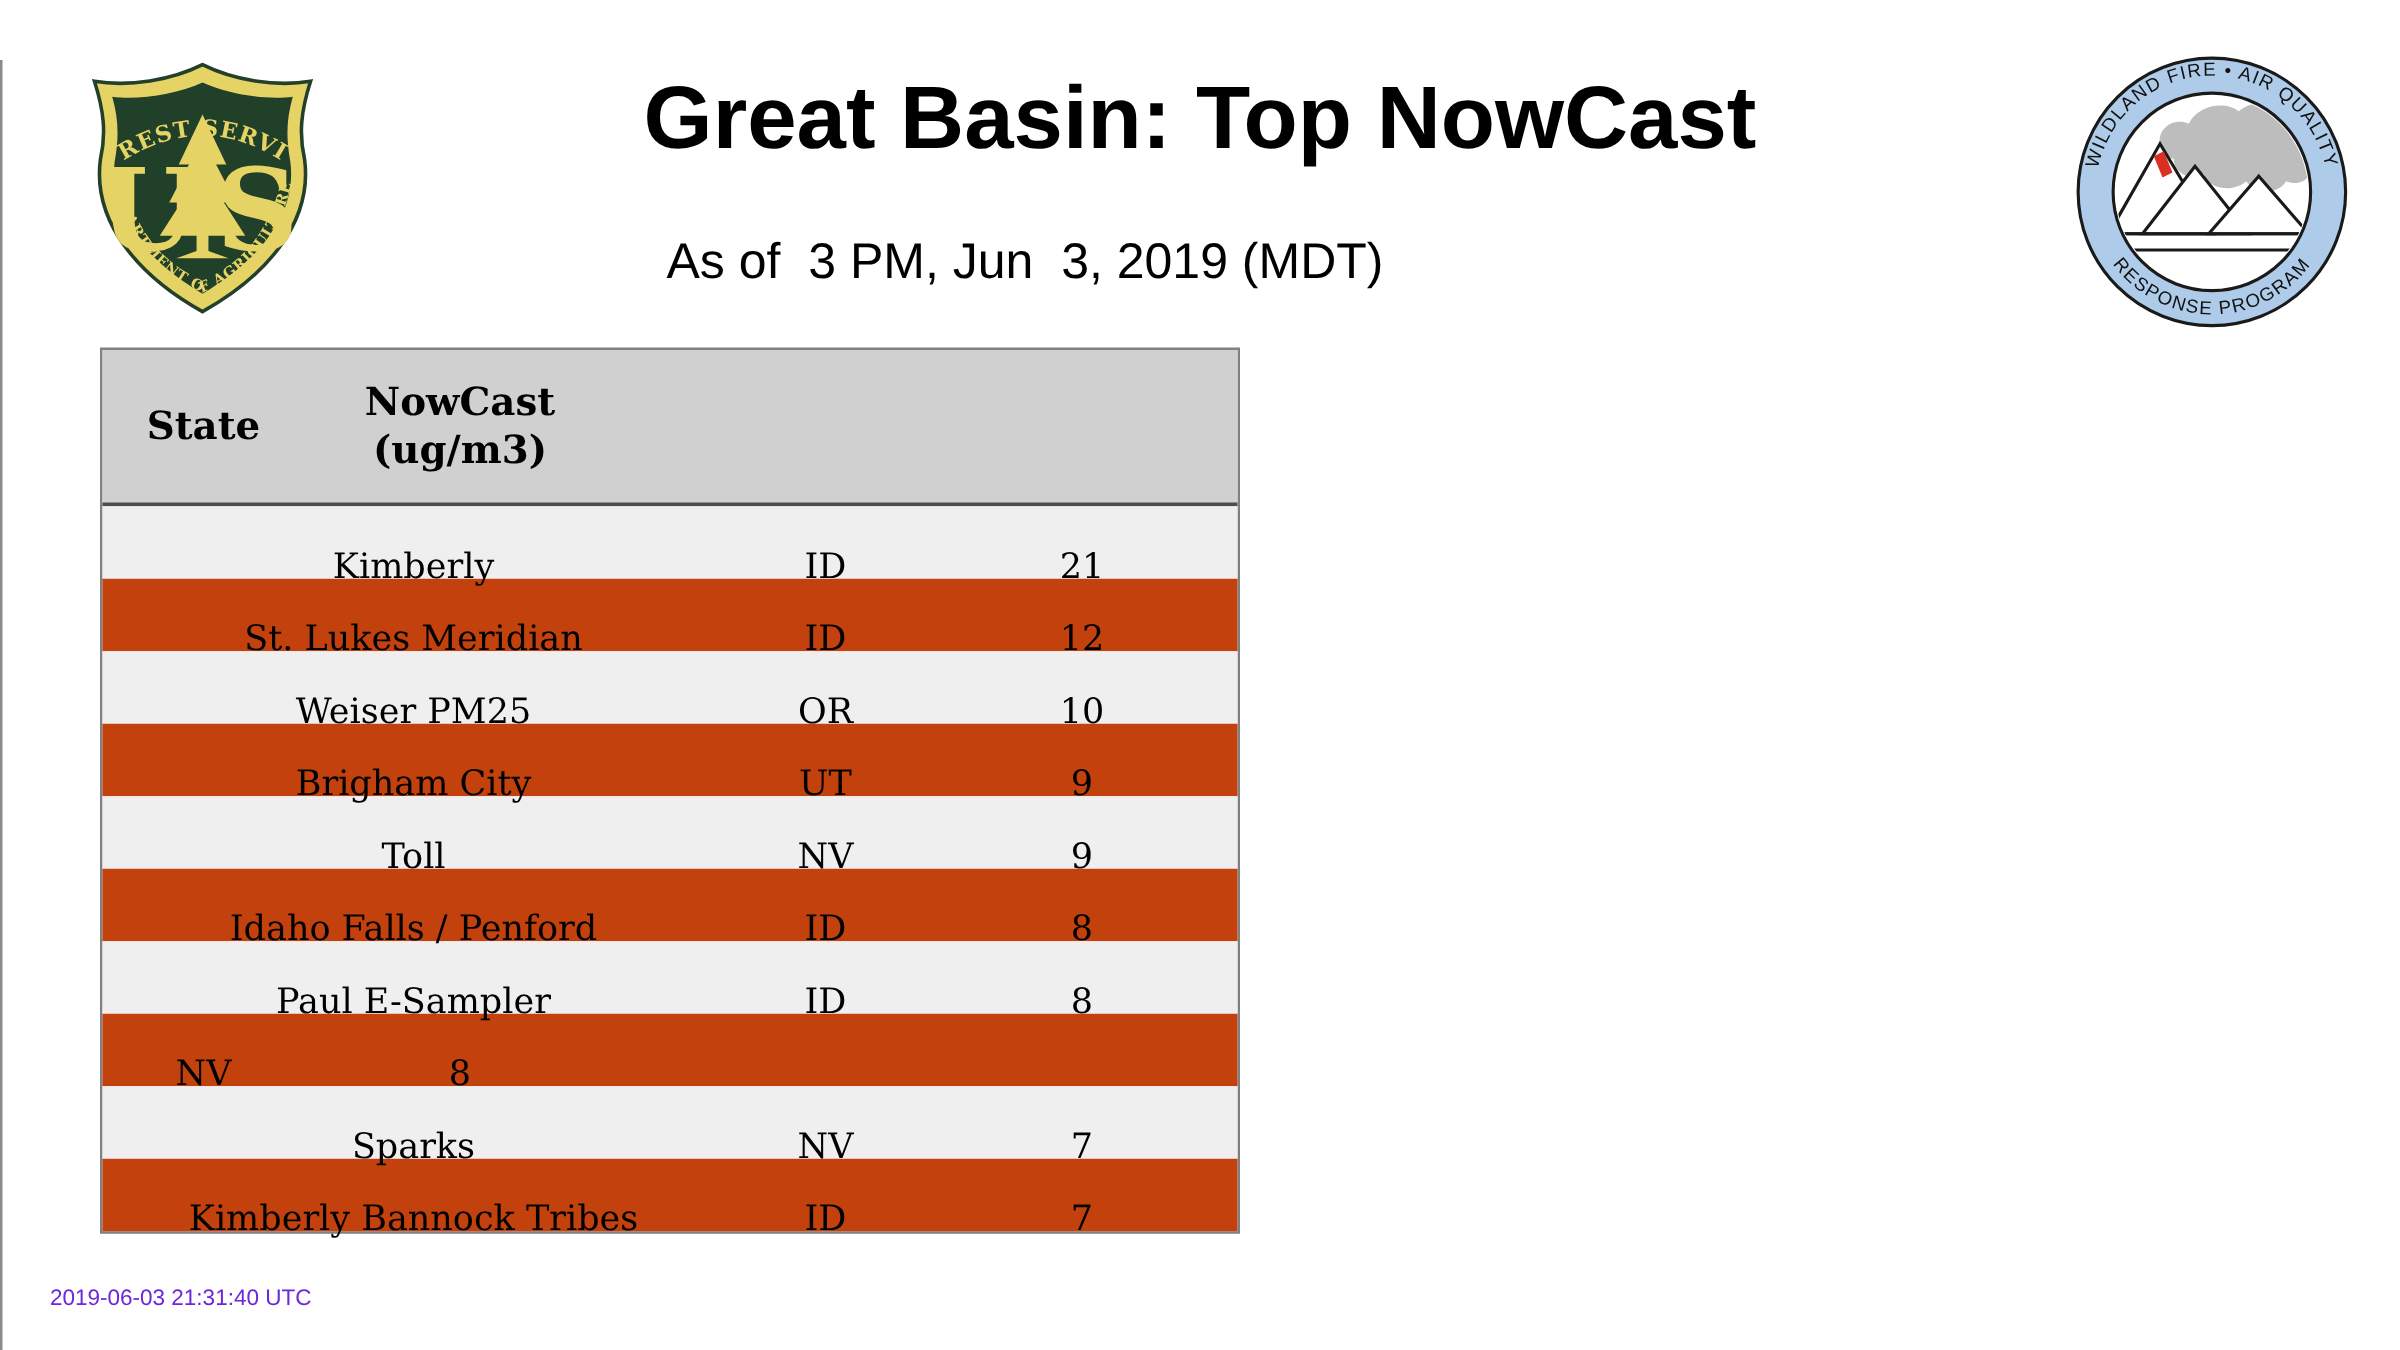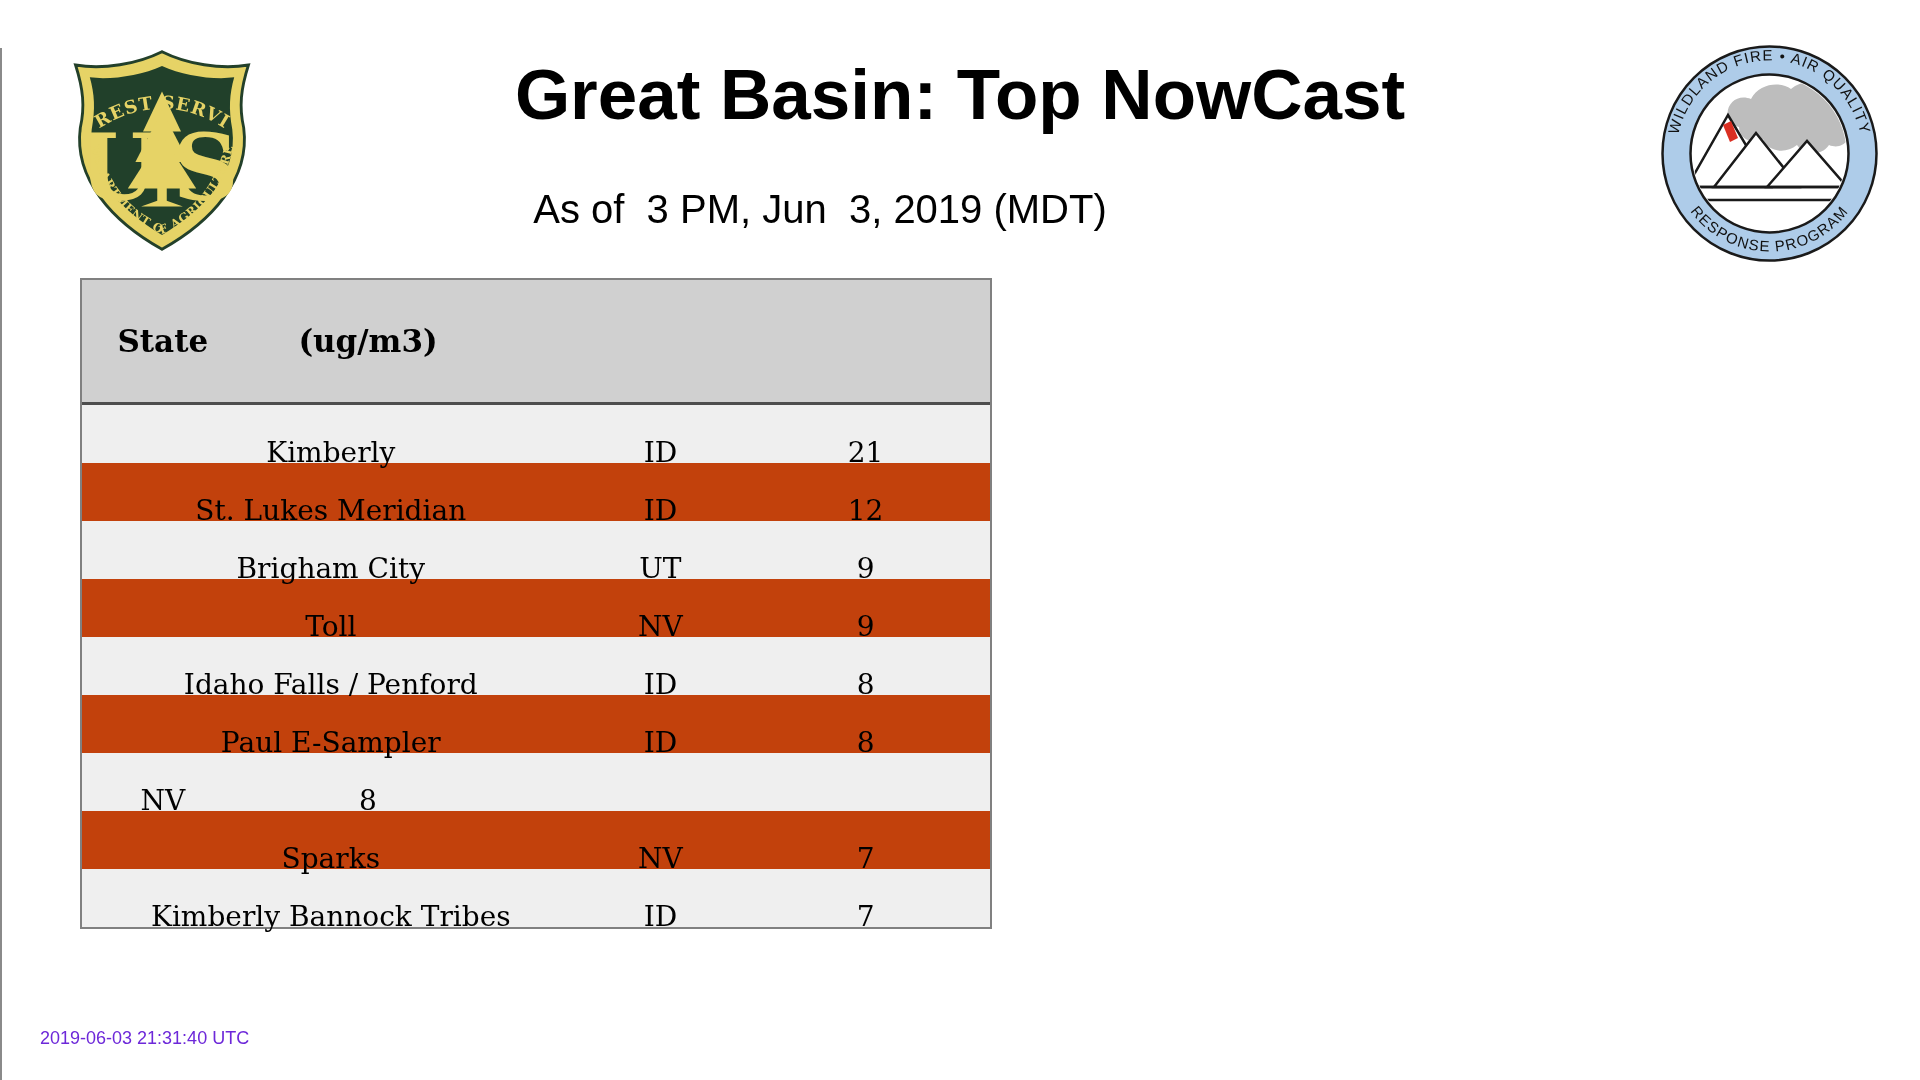--- a/index.html
+++ b/index.html
@@ -103,33 +103,39 @@
   </text>
   <text font-family="'Liberation Sans',sans-serif" font-size="15" letter-spacing="1.2" fill="#111111">
     <textPath href="#wfArcBottom" startOffset="50%" text-anchor="middle">RESPONSE PROGRAM</textPath>
   </text>
 </svg>
 
 <div class="nowcast-table">
   <div class="thead">
     <div class="th col-state">State</div>
     <div class="th col-pm">
+      <div class="hline">NowCast</div>
       <div class="hline">(ug/m3)</div>
     </div>
   </div>
   <div class="tbody">
     <div class="tr">
       <div class="td col-site">Kimberly</div>
       <div class="td col-state">ID</div>
       <div class="td col-pm">21</div>
     </div>
     <div class="tr">
       <div class="td col-site">St. Lukes Meridian</div>
       <div class="td col-state">ID</div>
       <div class="td col-pm">12</div>
+    </div>
+    <div class="tr">
+      <div class="td col-site">Weiser PM25</div>
+      <div class="td col-state">OR</div>
+      <div class="td col-pm">10</div>
     </div>
     <div class="tr">
       <div class="td col-site">Brigham City</div>
       <div class="td col-state">UT</div>
       <div class="td col-pm">9</div>
     </div>
     <div class="tr">
       <div class="td col-site">Toll</div>
       <div class="td col-state">NV</div>
       <div class="td col-pm">9</div>

